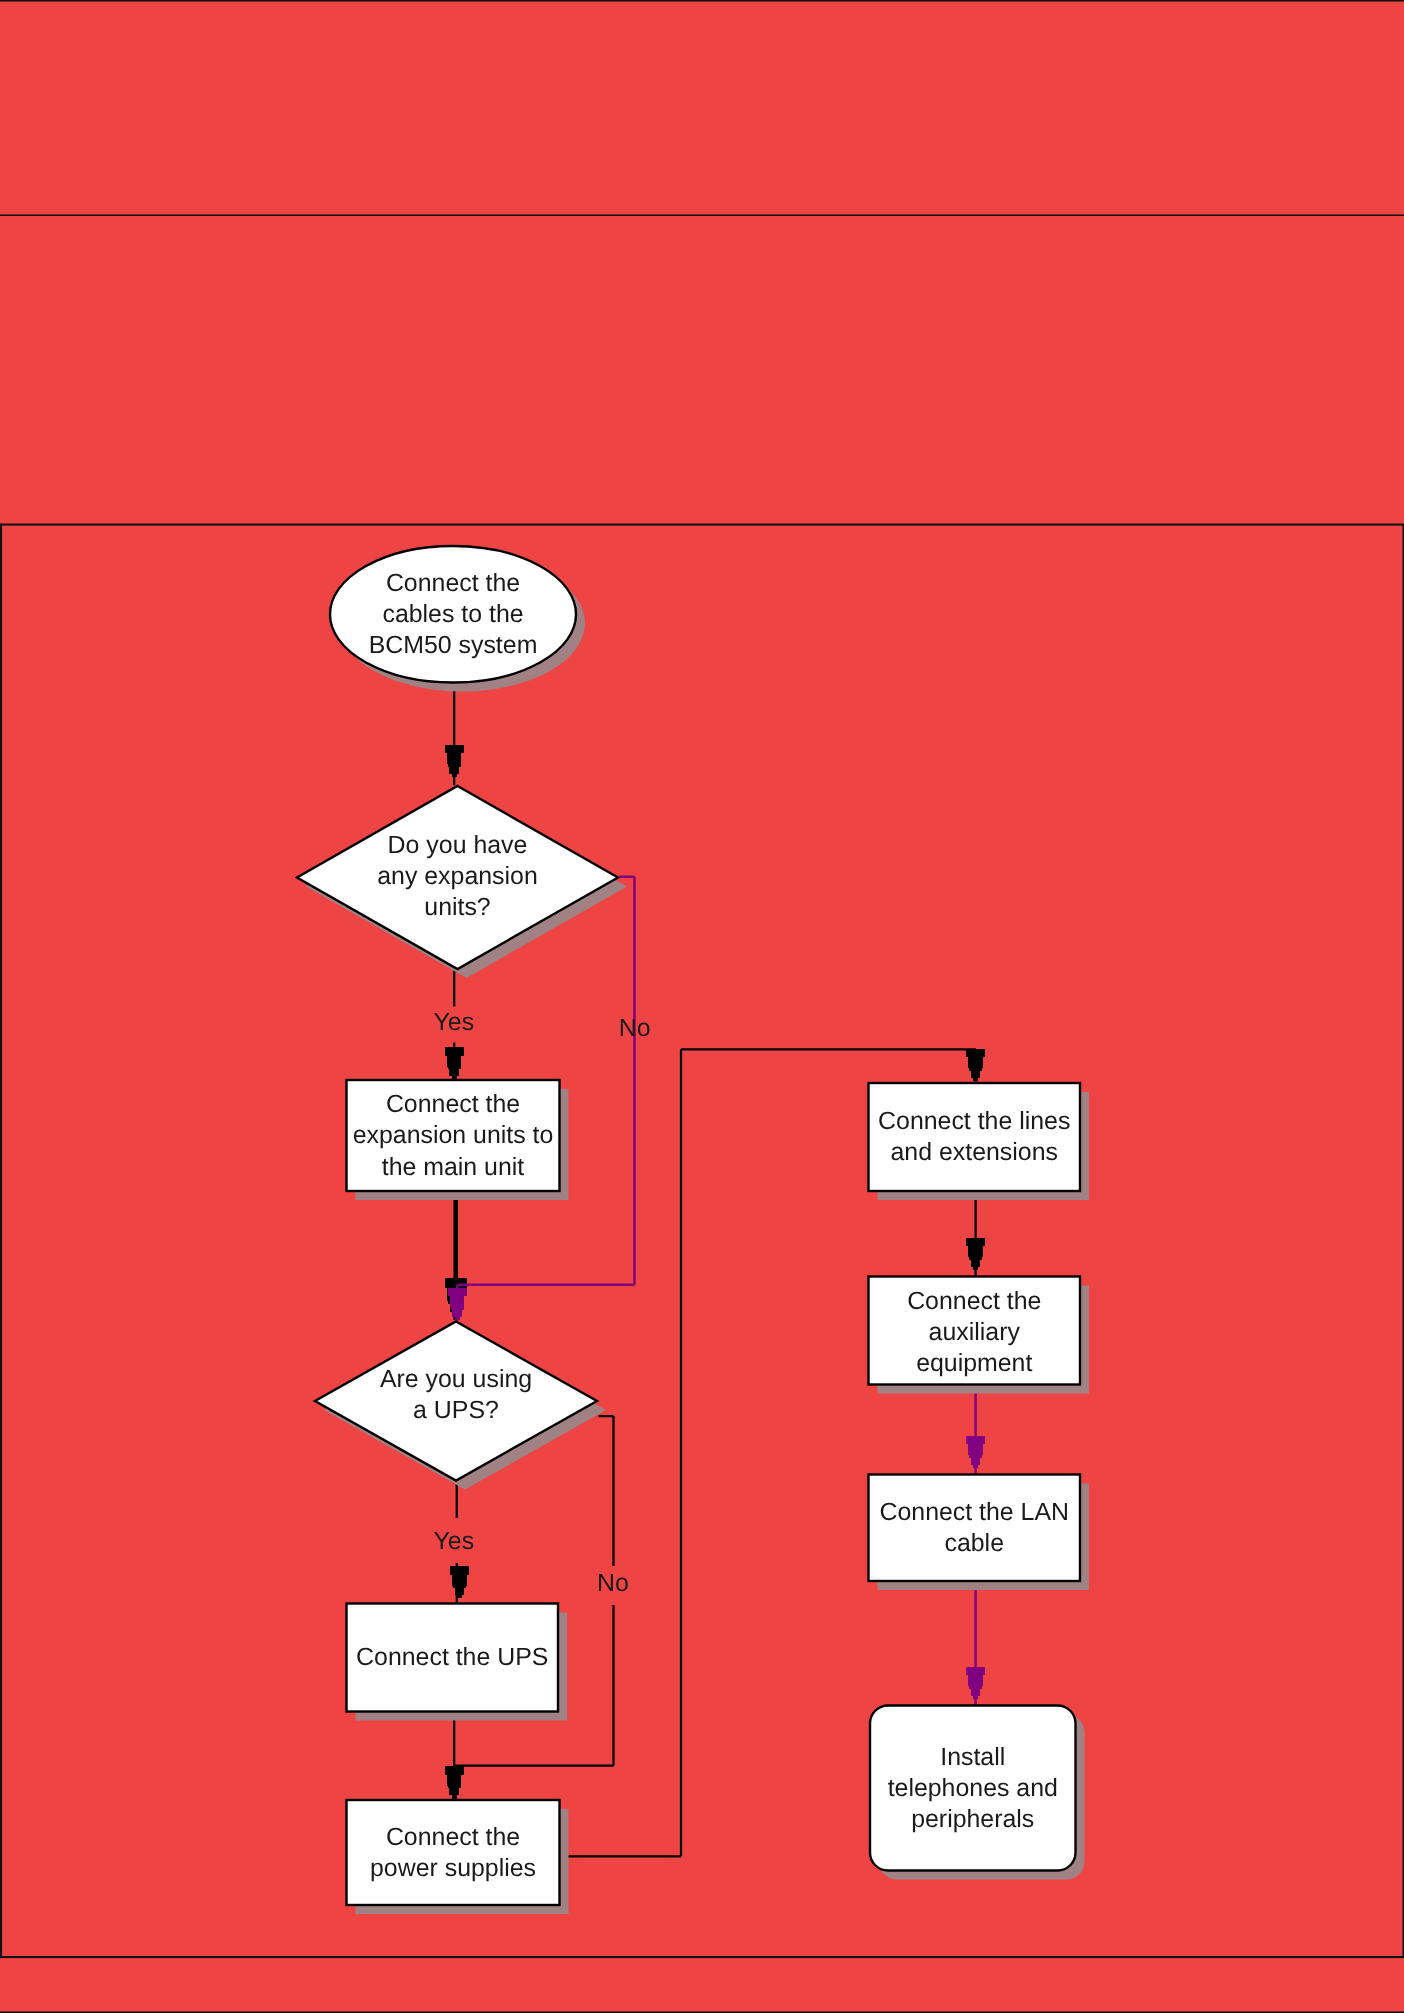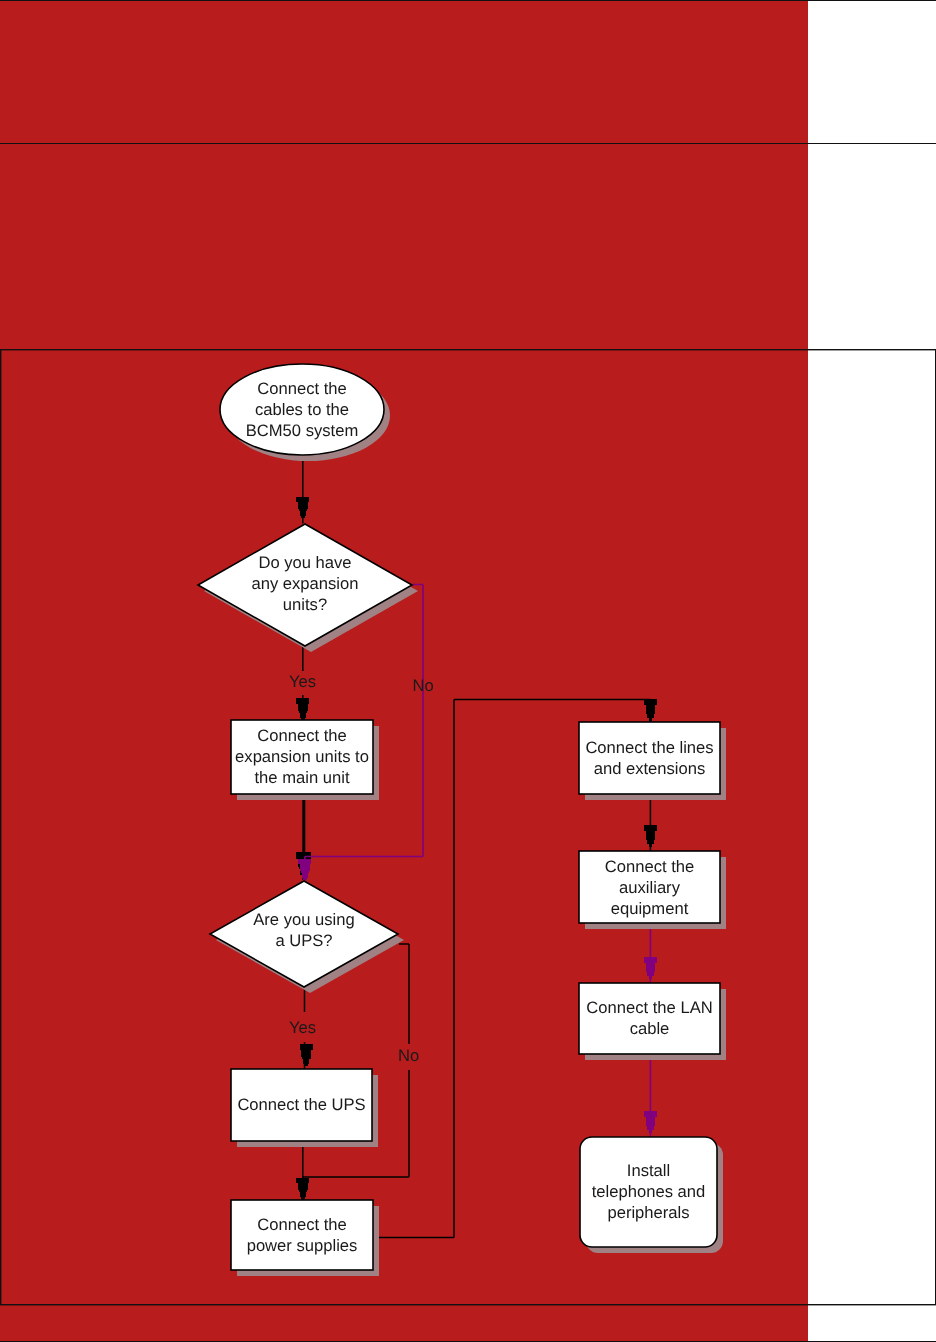--- a/index.html
+++ b/index.html
@@ -1,21 +1,21 @@
 <!DOCTYPE html>
 <html><head>
 <meta charset="utf-8">
 <title>BCM50 Installation Flowchart</title>
 <style>
   html,body{margin:0;padding:0;background:#ffffff;}
   body{width:936px;height:1342px;position:relative;overflow:hidden;
        font-family:"Liberation Sans",sans-serif;
        -webkit-font-smoothing:antialiased;
        text-rendering:geometricPrecision;}
-  #page{position:absolute;left:0;top:0;width:808px;height:1342px;background:#b91c1c;}
+  #page{position:absolute;left:0;top:0;width:936px;height:1342px;background:#ef4444;}
   .rule{position:absolute;left:0;background:#111111;height:1.3px;width:936px;}
   #figure-svg{position:absolute;left:0;top:0;will-change:transform;transform:translateZ(0);}
   .node-label{font-family:"Liberation Sans",sans-serif;font-size:16.6px;
               fill:#1a1a1a;text-anchor:middle;}
   .edge-label{font-family:"Liberation Sans",sans-serif;font-size:16.6px;
               fill:#1a1a1a;text-anchor:start;}
 </style>
 </head>
 <body>
 

